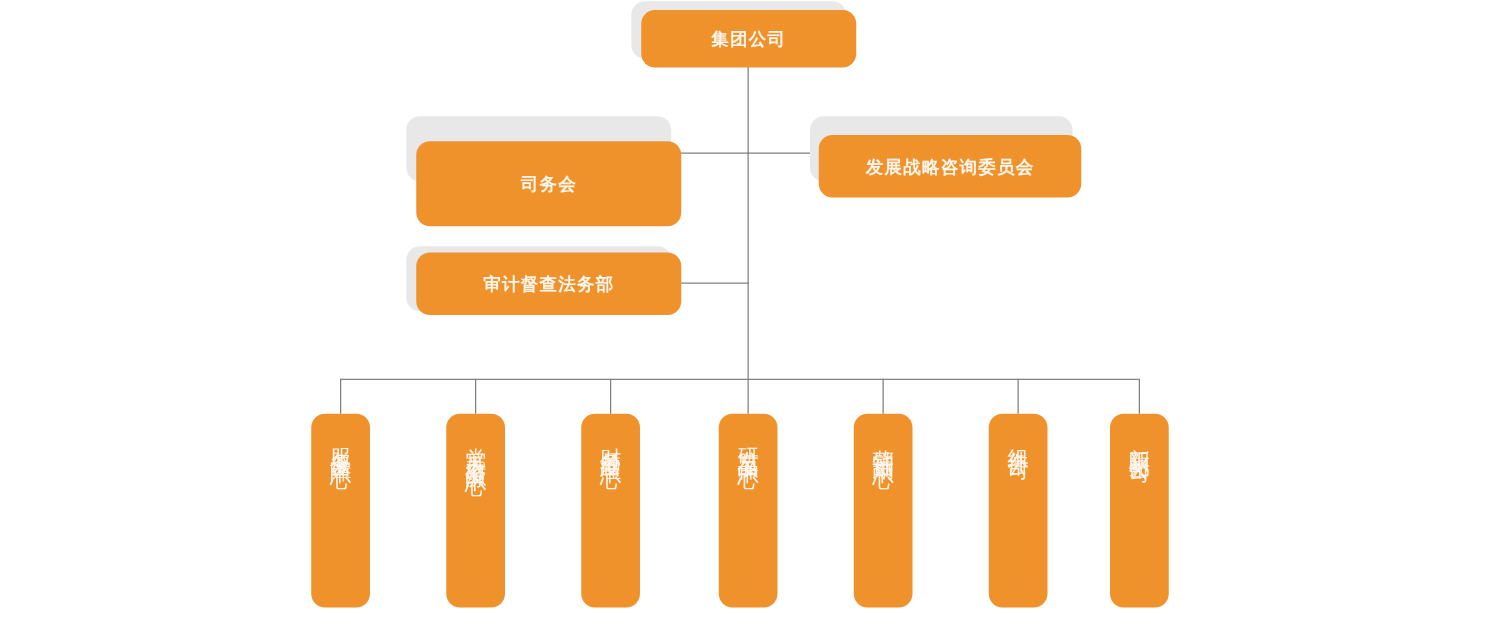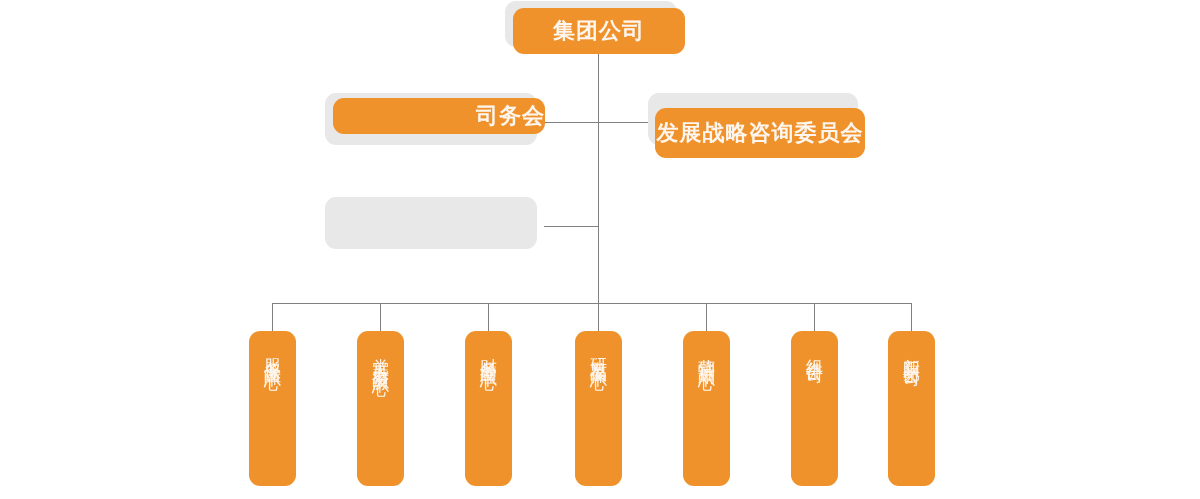--- a/index.html
+++ b/index.html
@@ -49,21 +49,21 @@
   
   .shadow {
     position: absolute;
     background: #e8e8e8;
     border-radius: 11px;
     z-index: 1;
   }
 
   
   .node.horiz {
-    font-size: 22px;
+    font-size: 14px;
     font-weight: bold;
   }
 
   
   .node.vert {
     font-size: 17px;
     font-weight: normal;
     align-items: flex-start;
     padding-top: 14px;
   }
@@ -100,28 +100,31 @@
 
   <div class="shadow" style="left:505px; top:1px; width:172px; height:46px;"></div>
   <div class="shadow" style="left:325px; top:93px; width:212px; height:52px;"></div>
   <div class="shadow" style="left:648px; top:93px; width:210px; height:52px;"></div>
   <div class="shadow" style="left:325px; top:197px; width:212px; height:52px;"></div>
 
   <div class="node horiz" style="left:513px; top:8px; width:172px; height:46px;">
     <span class="node-label">集团公司</span>
   </div>
 
-  <div class="node horiz" style="left:333px; top:98px; width:212px; height:36px;justify-content:flex-end;">
+  <div class="node horiz" style="left:333px; top:113px; width:212px; height:68px;">
     <span class="node-label">司务会</span>
   </div>
 
   <div class="node horiz" style="left:655px; top:108px; width:210px; height:50px;">
     <span class="node-label">发展战略咨询委员会</span>
   </div>
 
+  <div class="node horiz" style="left:333px; top:202px; width:212px; height:50px;">
+    <span class="node-label">审计督查法务部</span>
+  </div>
 
   <div class="node vert" style="left:249px; top:331px; width:47px; height:155px;">
     <span class="node-label">服务保障中心</span>
   </div>
 
   <div class="node vert" style="left:357px; top:331px; width:47px; height:155px;">
     <span class="node-label">党群人力资源中心</span>
   </div>
 
   <div class="node vert" style="left:465px; top:331px; width:47px; height:155px;">

